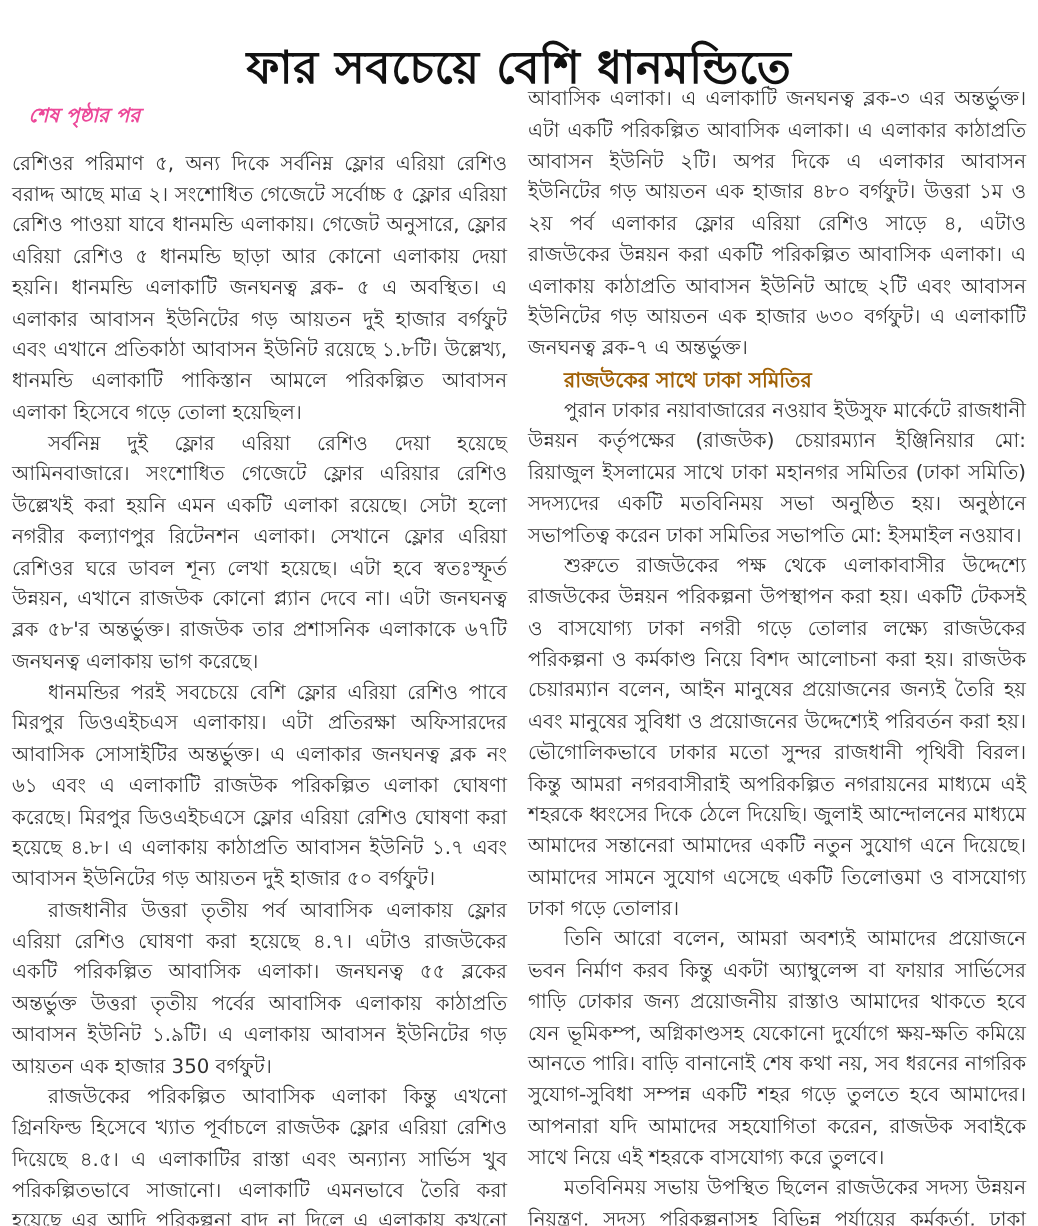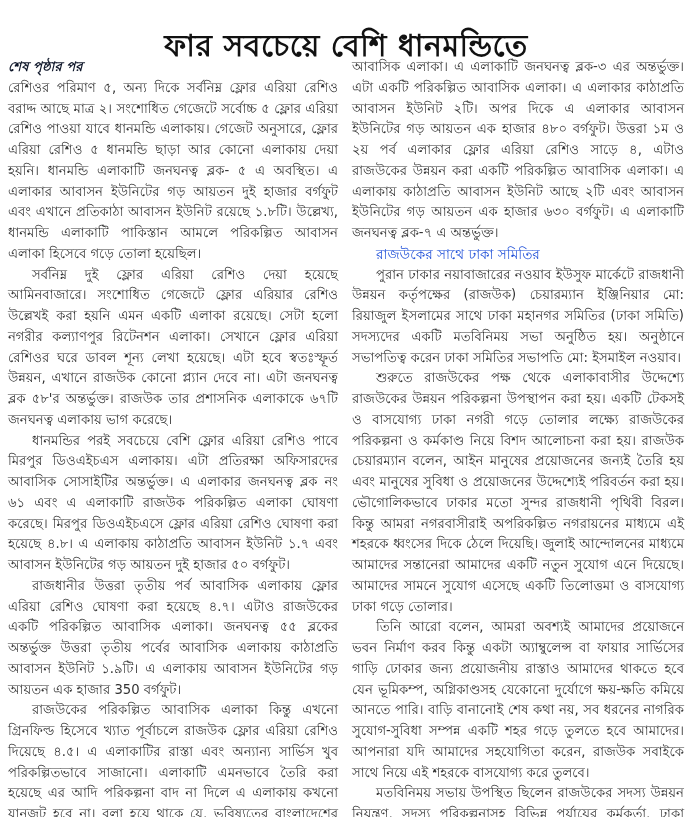--- a/index.html
+++ b/index.html
@@ -20,25 +20,25 @@
       position: absolute; top: 57px;
       font-size: 13.2px; line-height: 20.75px;
       text-align: justify;
       color: #333333;
     }
     .col.left { left: 8px; width: 330px; }
     .col.right { left: 352px; width: 332px; }
     .col p { margin: 0; text-indent: 24px; }
     .col p.noindent { text-indent: 0; }
     .continued {
-      font-weight: bold; font-style: italic; color: #0f172a;
-      display: block; margin: 0;
+      font-weight: bold; font-style: italic; color: #ec4899;
+      display: block; margin: 11px;
     }
     .subhead {
-      font-weight: normal; color: #1d4ed8;
+      font-weight: bold; color: #a16207;
       font-size: 13.6px; padding-left: 24px; display: block;
     }
   </style>
 </head>
 <body>
 
 <div class="page">
   <h1 class="headline">ফার সবচেয়ে বেশি ধানমন্ডিতে</h1>
 
   <div class="col left">

